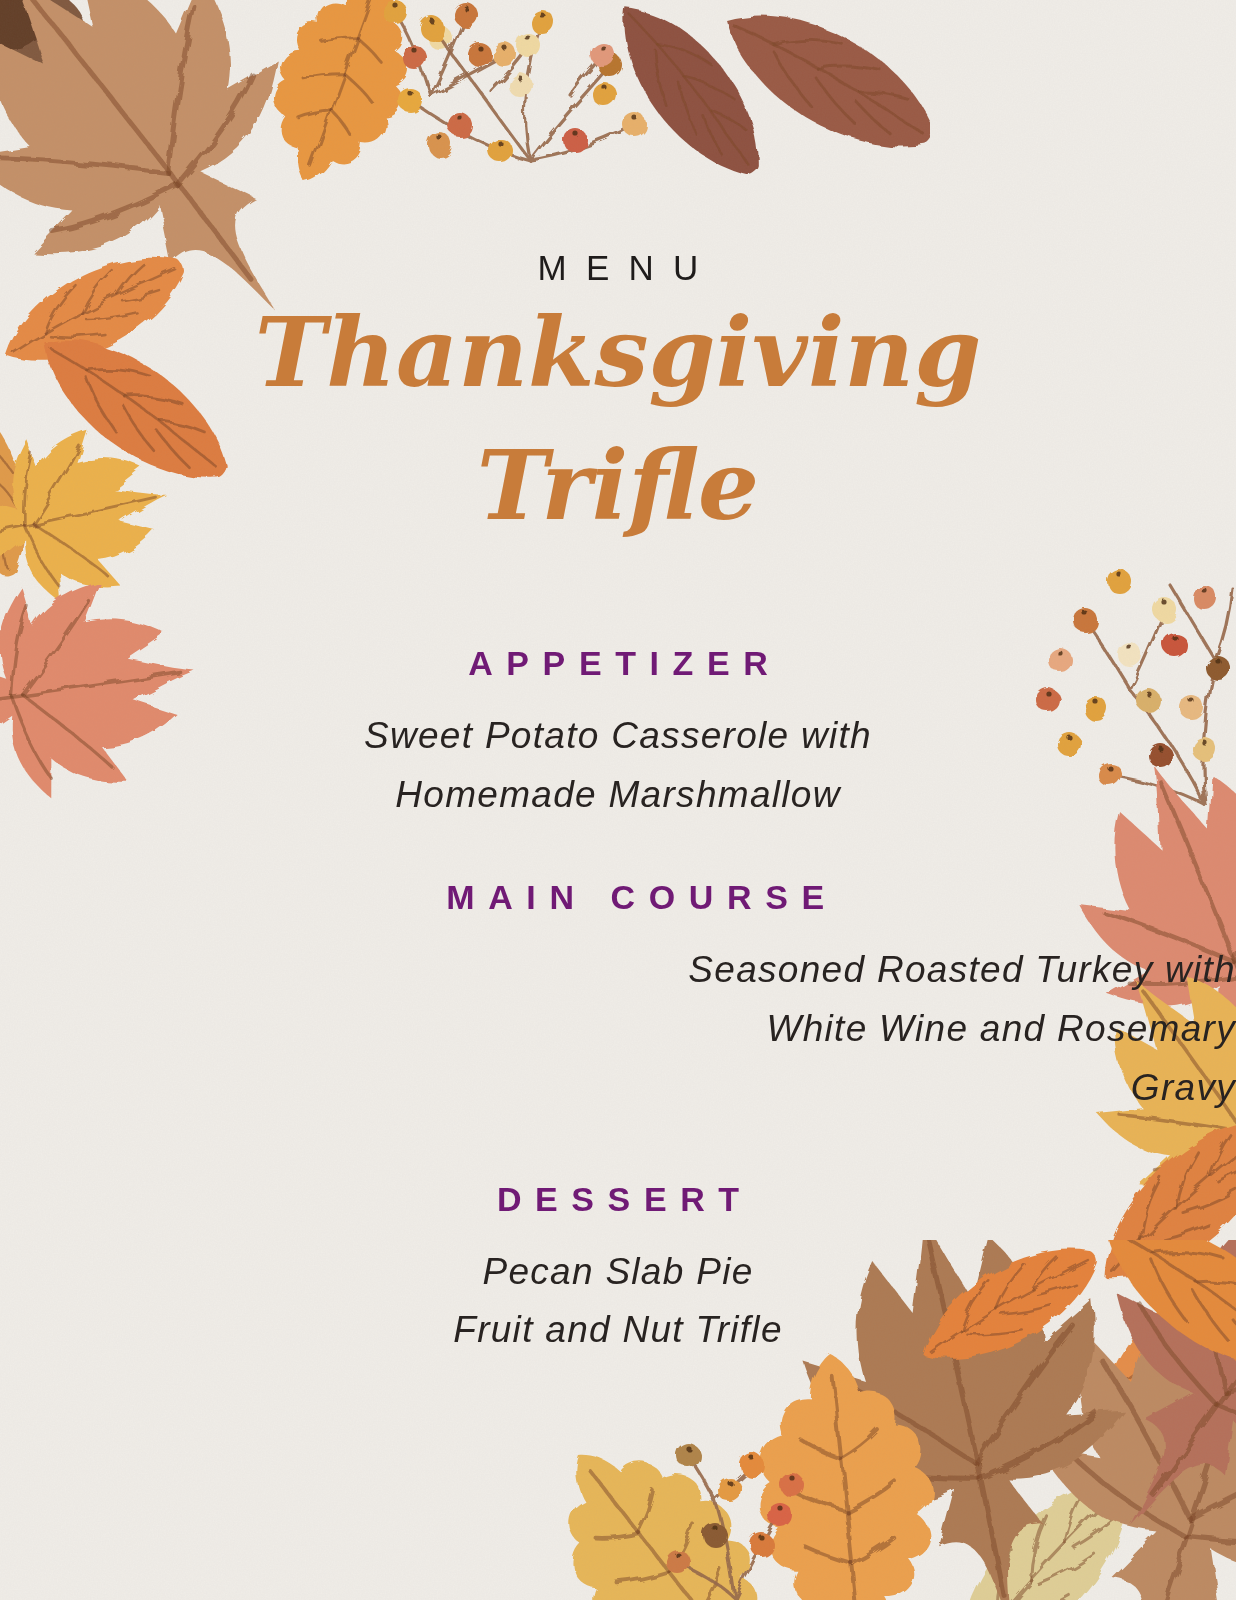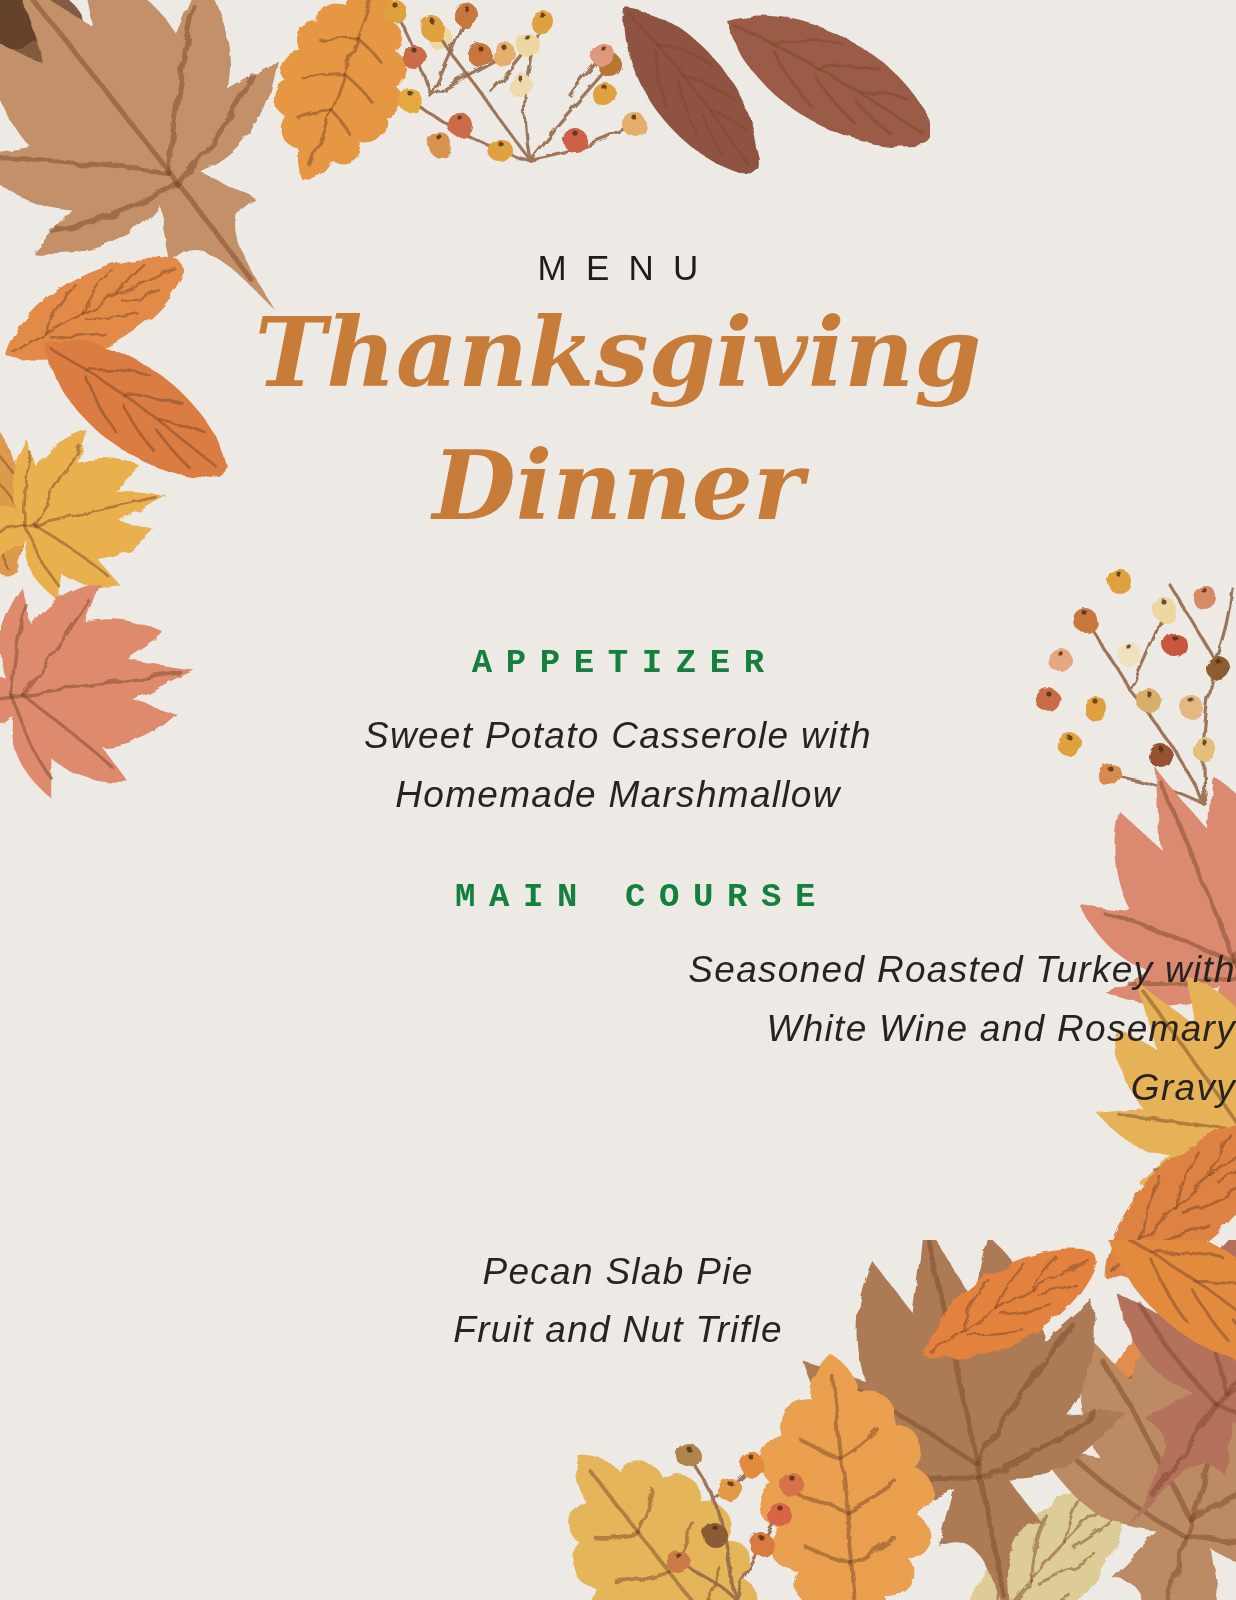--- a/index.html
+++ b/index.html
@@ -21,22 +21,22 @@
   }
   .script-title{
     font-family:"DejaVu Serif","Liberation Serif",serif;
     font-style:italic;font-weight:700;
     color:#c87c3a;line-height:1.0;
   }
   .title-1{top:305px;font-size:96px;}
   .title-2{top:438px;font-size:96px;}
 
   .section-heading{
-    font-family:Liberation Mono, monospace;
-    font-weight:700;font-size:34px;color:#15803d;
+    font-family:Liberation Sans, sans-serif;
+    font-weight:700;font-size:34px;color:#701a75;
     letter-spacing:.40em;padding-left:.40em;
   }
   .h-appetizer{top:644px;}
   .h-main{top:878px;padding-left:48px;}
   .h-dessert{top:1180px;}
 
   .item{
     font-family:"Liberation Sans",sans-serif;
     font-style:italic;font-size:37px;color:#282321;
     letter-spacing:.035em;line-height:1.6;
@@ -223,26 +223,27 @@
   </g>
 </svg>
 
 <svg class="grain" width="1236" height="1600">
   <rect width="1236" height="1600" filter="url(#grainF)"></rect>
 </svg>
 
 <div class="content">
   <div class="center-block eyebrow">MENU</div>
   <div class="center-block script-title title-1">Thanksgiving</div>
-  <div class="center-block script-title title-2">Dinner</div>
+  <div class="center-block script-title title-2">Trifle</div>
 
   <div class="center-block section-heading h-appetizer">APPETIZER</div>
   <div class="center-block item i-appetizer">Sweet Potato Casserole with
 Homemade Marshmallow</div>
 
   <div class="center-block section-heading h-main">MAIN COURSE</div>
   <div class="center-block item i-main">Seasoned Roasted Turkey with
 White Wine and Rosemary
 Gravy</div>
 
+  <div class="center-block section-heading h-dessert">DESSERT</div>
   <div class="center-block item i-dessert1">Pecan Slab Pie</div>
   <div class="center-block item i-dessert2">Fruit and Nut Trifle</div>
 </div>
 
 </body></html>

